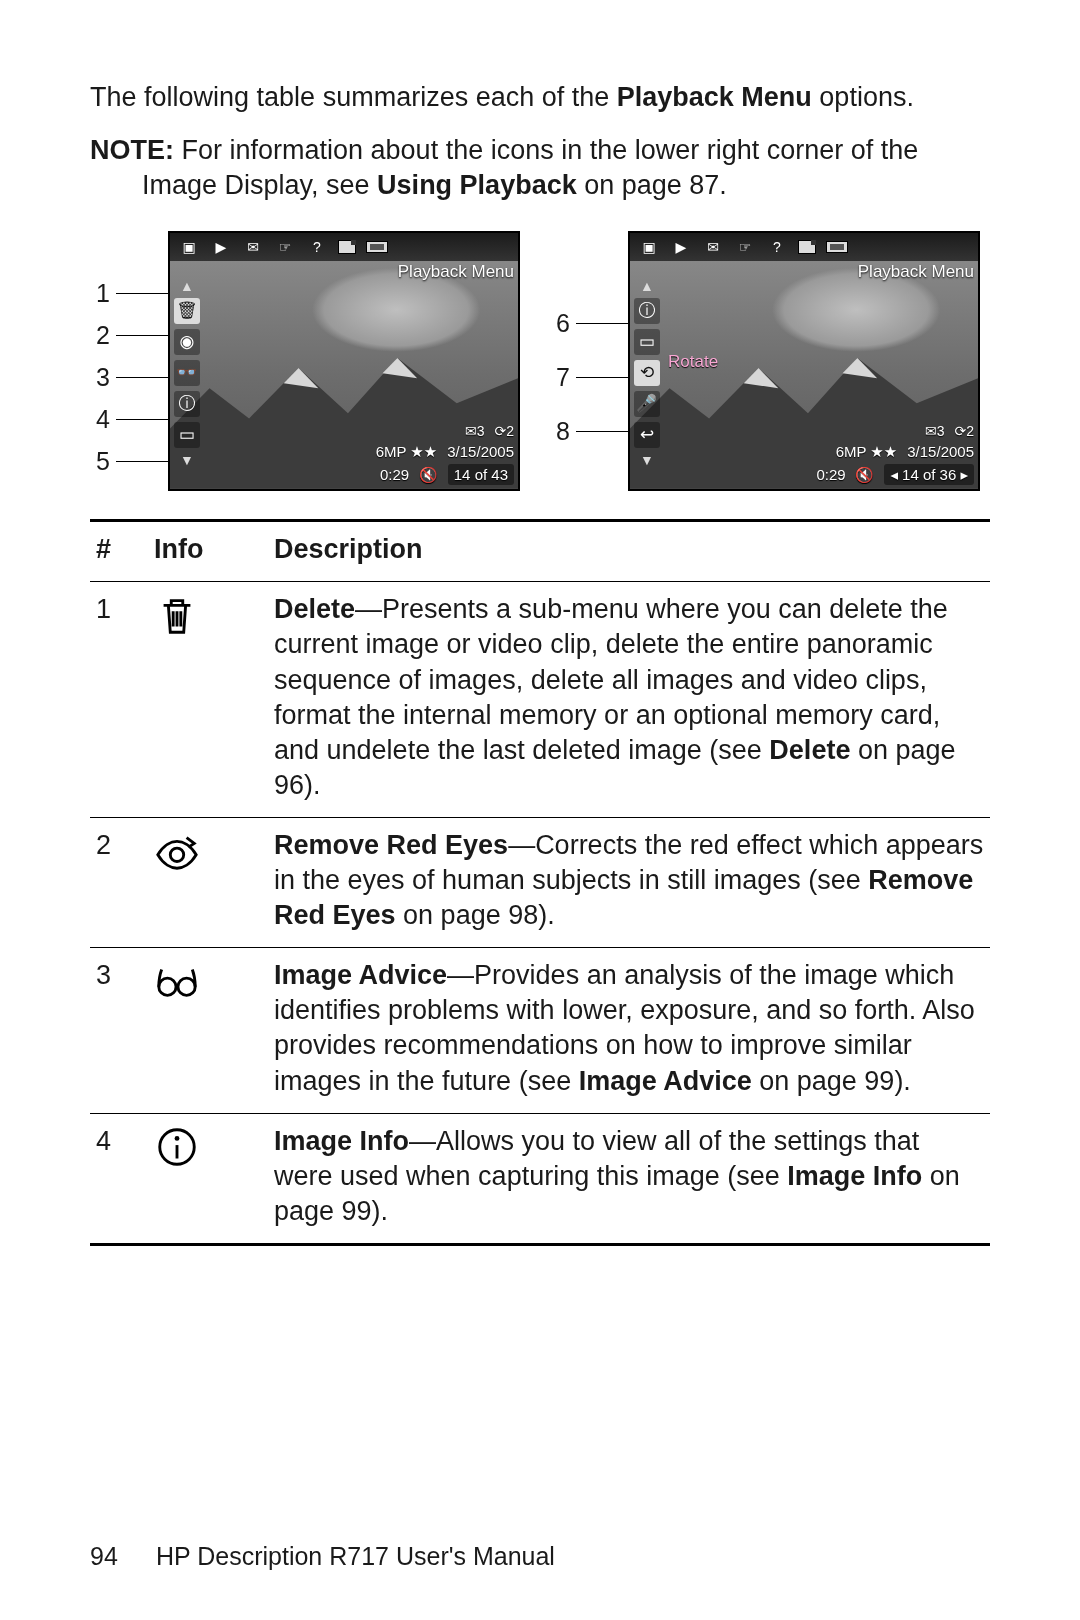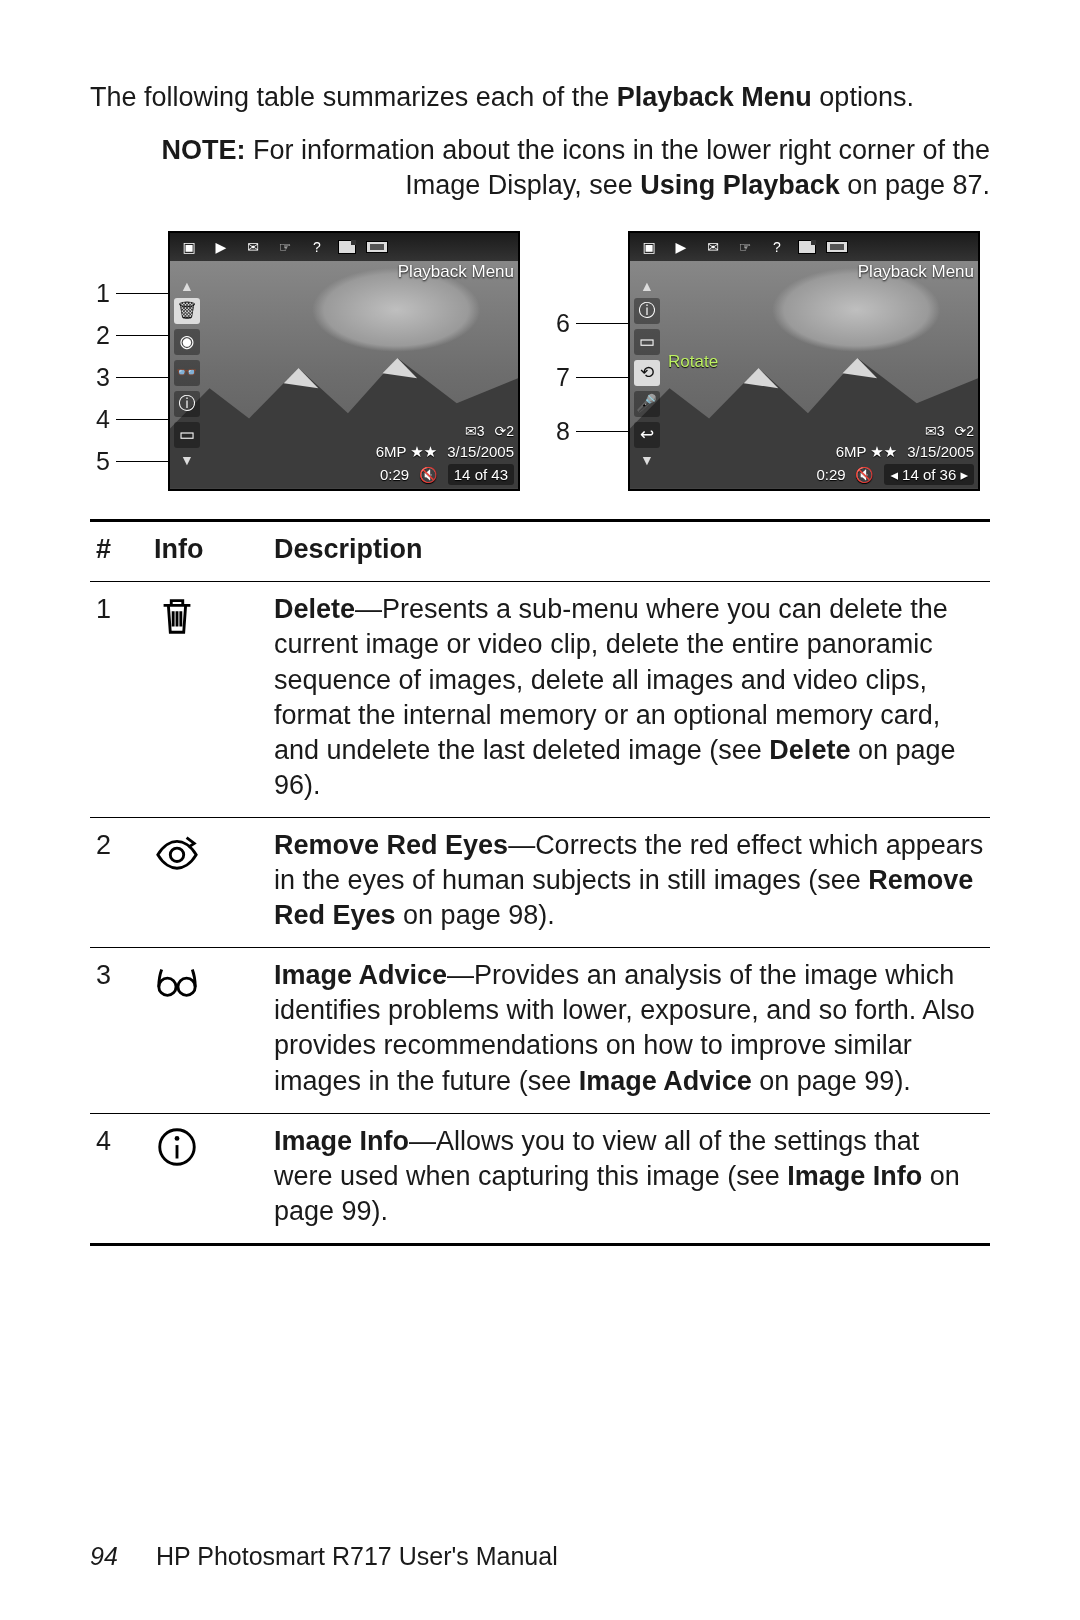--- a/index.html
+++ b/index.html
@@ -12,21 +12,21 @@
   html,body{margin:0;padding:0;}
   body{
     width:var(--page-w); height:var(--page-h);
     background:#fff; color:var(--ink);
     font-family:Futura,"Trebuchet MS","Segoe UI",Arial,sans-serif;
     font-size:27px; line-height:1.3;
   }
   .page{padding:80px 90px 58px 90px; position:relative; height:100%;}
   p{margin:0 0 18px 0;}
   .bold{font-weight:700;}
-  .note{padding-left:52px; text-indent:-52px; margin:18px 0 28px 0;text-align:right;}
+  .note{padding-left:52px; text-indent:-52px; margin:18px 0 28px 0;}
   .note b{font-weight:700;}
 
   
   .shots{display:flex; gap:30px; justify-content:flex-start; margin:10px 0 28px 0;}
   .shot{display:flex; align-items:stretch;}
   .callouts{
     display:flex; flex-direction:column; justify-content:space-between;
     padding:46px 0 14px 0; 
     margin-right:0;
   }
@@ -67,21 +67,21 @@
   }
   .leftcol .arrow{font-size:14px; color:#ddd; line-height:1;}
   .leftcol .mi{
     width:26px; height:26px; border-radius:3px;
     background:rgba(0,0,0,.35);
     display:flex; align-items:center; justify-content:center;
     font-size:17px; color:#fff;
   }
   .leftcol .mi.sel{background:#dcdcdc; color:#111;}
   .sel-label{
-    position:absolute; left:38px; font-size:17px; color:#bef264;
+    position:absolute; left:38px; font-size:17px; color:#f9a8d4;
     text-shadow:0 1px 1px #000;
   }
   .osd-bot{
     position:absolute; left:38px; right:4px; bottom:4px;
     display:flex; flex-direction:column; align-items:flex-end; gap:2px;
     font-size:15px; text-shadow:0 1px 1px #000; color:#fff;
   }
   .osd-row{display:flex; gap:10px; align-items:center;}
   .osd-row .mini{font-size:14px;}
   .pill{background:rgba(0,0,0,.45); padding:1px 6px; border-radius:3px;}
@@ -100,21 +100,21 @@
   .col-num{width:58px;}
   .col-icon{width:120px;}
   .tblicon{font-size:40px; line-height:1; padding-top:2px;}
   .tblicon svg{width:46px;height:46px;stroke:#000;fill:none;stroke-width:3;display:block;}
   .desc b{font-weight:700;margin-top:20px;}
 
   .footer{
     position:absolute; left:90px; bottom:48px; font-size:25px;
     display:flex; gap:26px; align-items:baseline;
   }
-  .footer .pg{min-width:40px;font-style:italic;}
+  .footer .pg{min-width:40px;}
 </style>
 </head>
 <body>
 
 <div class="page">
 
   <p>
     <span>The following table summarizes each of the </span><b class="bold">Playback Menu</b><span> options.</span>
   </p>
 
@@ -319,16 +319,16 @@
         </td>
         <td class="desc">
           <b>Image Info</b><span>—Allows you to view all of the settings that were used when capturing this image (see </span><b>Image Info</b><span> on page 99).</span>
         </td>
       </tr>
     </tbody>
   </table>
 
   <div class="footer">
     <span class="pg">94</span>
-    <span>HP Photosmart R717 User's Manual</span>
+    <span>HP Description R717 User's Manual</span>
   </div>
 
 </div>
 
 </body></html>

